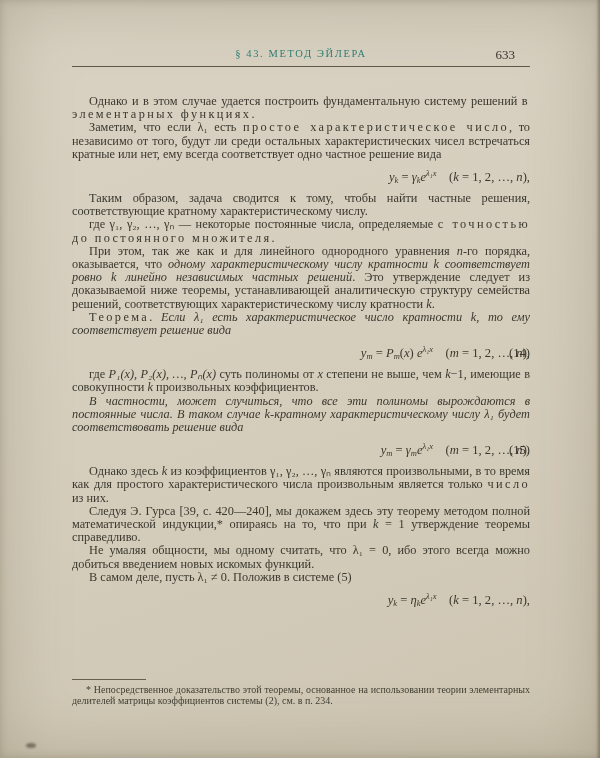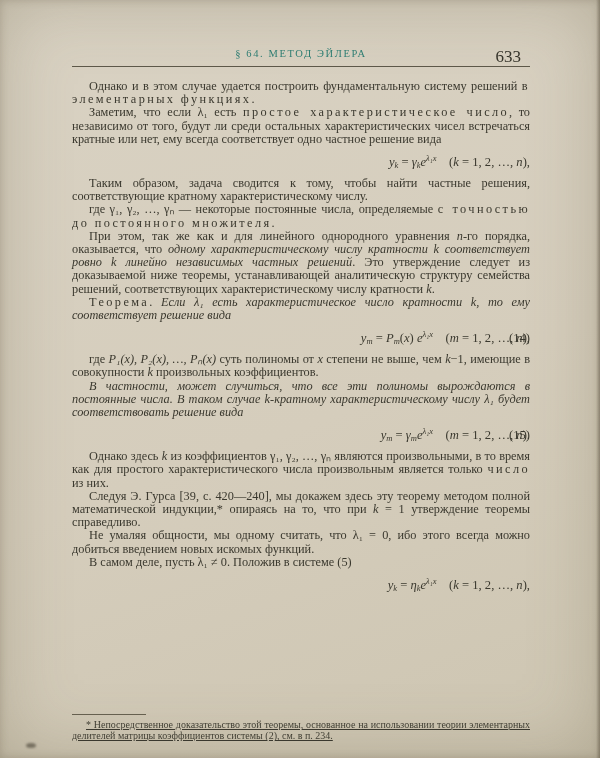--- a/index.html
+++ b/index.html
@@ -21,49 +21,49 @@
     background: rgba(60,55,42,.55); border-radius:50%; filter: blur(1px);
   }
 
   .text-block { position:absolute; left:72px; top:48px; width:458px; color: var(--ink, #3a382e); }
 
   .page-header { position:relative; height:15px; }
   .section-title {
     position:absolute; left:0; right:0; text-align:center;
     font-size:10.5px; letter-spacing:1.6px; color: var(--accent, #2e7d72);
   }
-  .page-number { position:absolute; right:9px; top:-1px; font-size:17px; color:#35332a; }
+  .page-number { position:absolute; right:15px; top:-1px; font-size:13px; color:#35332a; }
   .header-rule { border-bottom:1.2px solid #5d5849; margin-top:3px; }
 
-  .content { margin-top:13px; font-size:12.3px; line-height:13.2px; text-align:justify; }
+  .content { margin-top:28px; font-size:12.3px; line-height:13.2px; text-align:justify; }
   .content p { text-indent:17px; }
 
   .seg-plain  { }
   .seg-italic { font-style: italic; }
   .seg-spaced { letter-spacing:2.4px; }
 
   .formula-row { position:relative; text-align:right; padding:9px 0 8px; font-size:12.6px; line-height:14px; text-indent:0; }
   .formula sub, .content sub { font-size:8.5px; font-style:italic; vertical-align:-2px; line-height:0; }
   .formula sup, .content sup { font-size:8.5px; font-style:italic; vertical-align:5px; line-height:0; }
   .eq-number { position:absolute; right:0; top:9px; font-style:normal; }
 
-  .footnote { position:absolute; left:72px; top:714px; width:458px; color: var(--ink, #3a382e); text-decoration: underline; }
+  .footnote { position:absolute; left:72px; top:679px; width:458px; color: var(--ink, #3a382e); }
   .footnote-rule { width:74px; border-top:1px solid #66604f; margin-bottom:4px; }
   .footnote-text { font-size:10px; line-height:11.4px; text-align:justify; text-indent:14px; color:#403e33; }
 </style>
 </head>
 <body>
 
 <div class="page">
   <div class="scan-smudge"></div>
 
   <div class="text-block">
 
     <div class="page-header">
-      <div class="section-title">§ 64. МЕТОД ЭЙЛЕРА</div>
+      <div class="section-title">§ 43. МЕТОД ЭЙЛЕРА</div>
       <div class="page-number">633</div>
     </div>
     <div class="header-rule"></div>
 
     <div class="content">
       <p><span class="seg-plain">Однако и в этом случае удается построить фундаментальную систему решений </span><span class="seg-spaced">в элементарных функциях</span><span class="seg-plain">.</span></p>
       <p><span class="seg-plain">Заметим, что если λ₁ есть </span><span class="seg-spaced">простое характеристическое число</span><span class="seg-plain">, то независимо от того, будут ли среди остальных характеристических чисел встречаться кратные или нет, ему всегда соответствует одно частное решение вида</span></p>
 
       <div class="formula-row">
         <span class="formula"><span class="seg-italic">y</span><sub class="seg-sub">k</sub><span class="seg-plain"> = </span><span class="seg-italic">γ</span><sub class="seg-sub">k</sub><span class="seg-italic">e</span><sup class="seg-sup">λ₁x</sup><span class="seg-plain"> (</span><span class="seg-italic">k</span><span class="seg-plain"> = 1, 2, …, </span><span class="seg-italic">n</span><span class="seg-plain">),</span></span>

